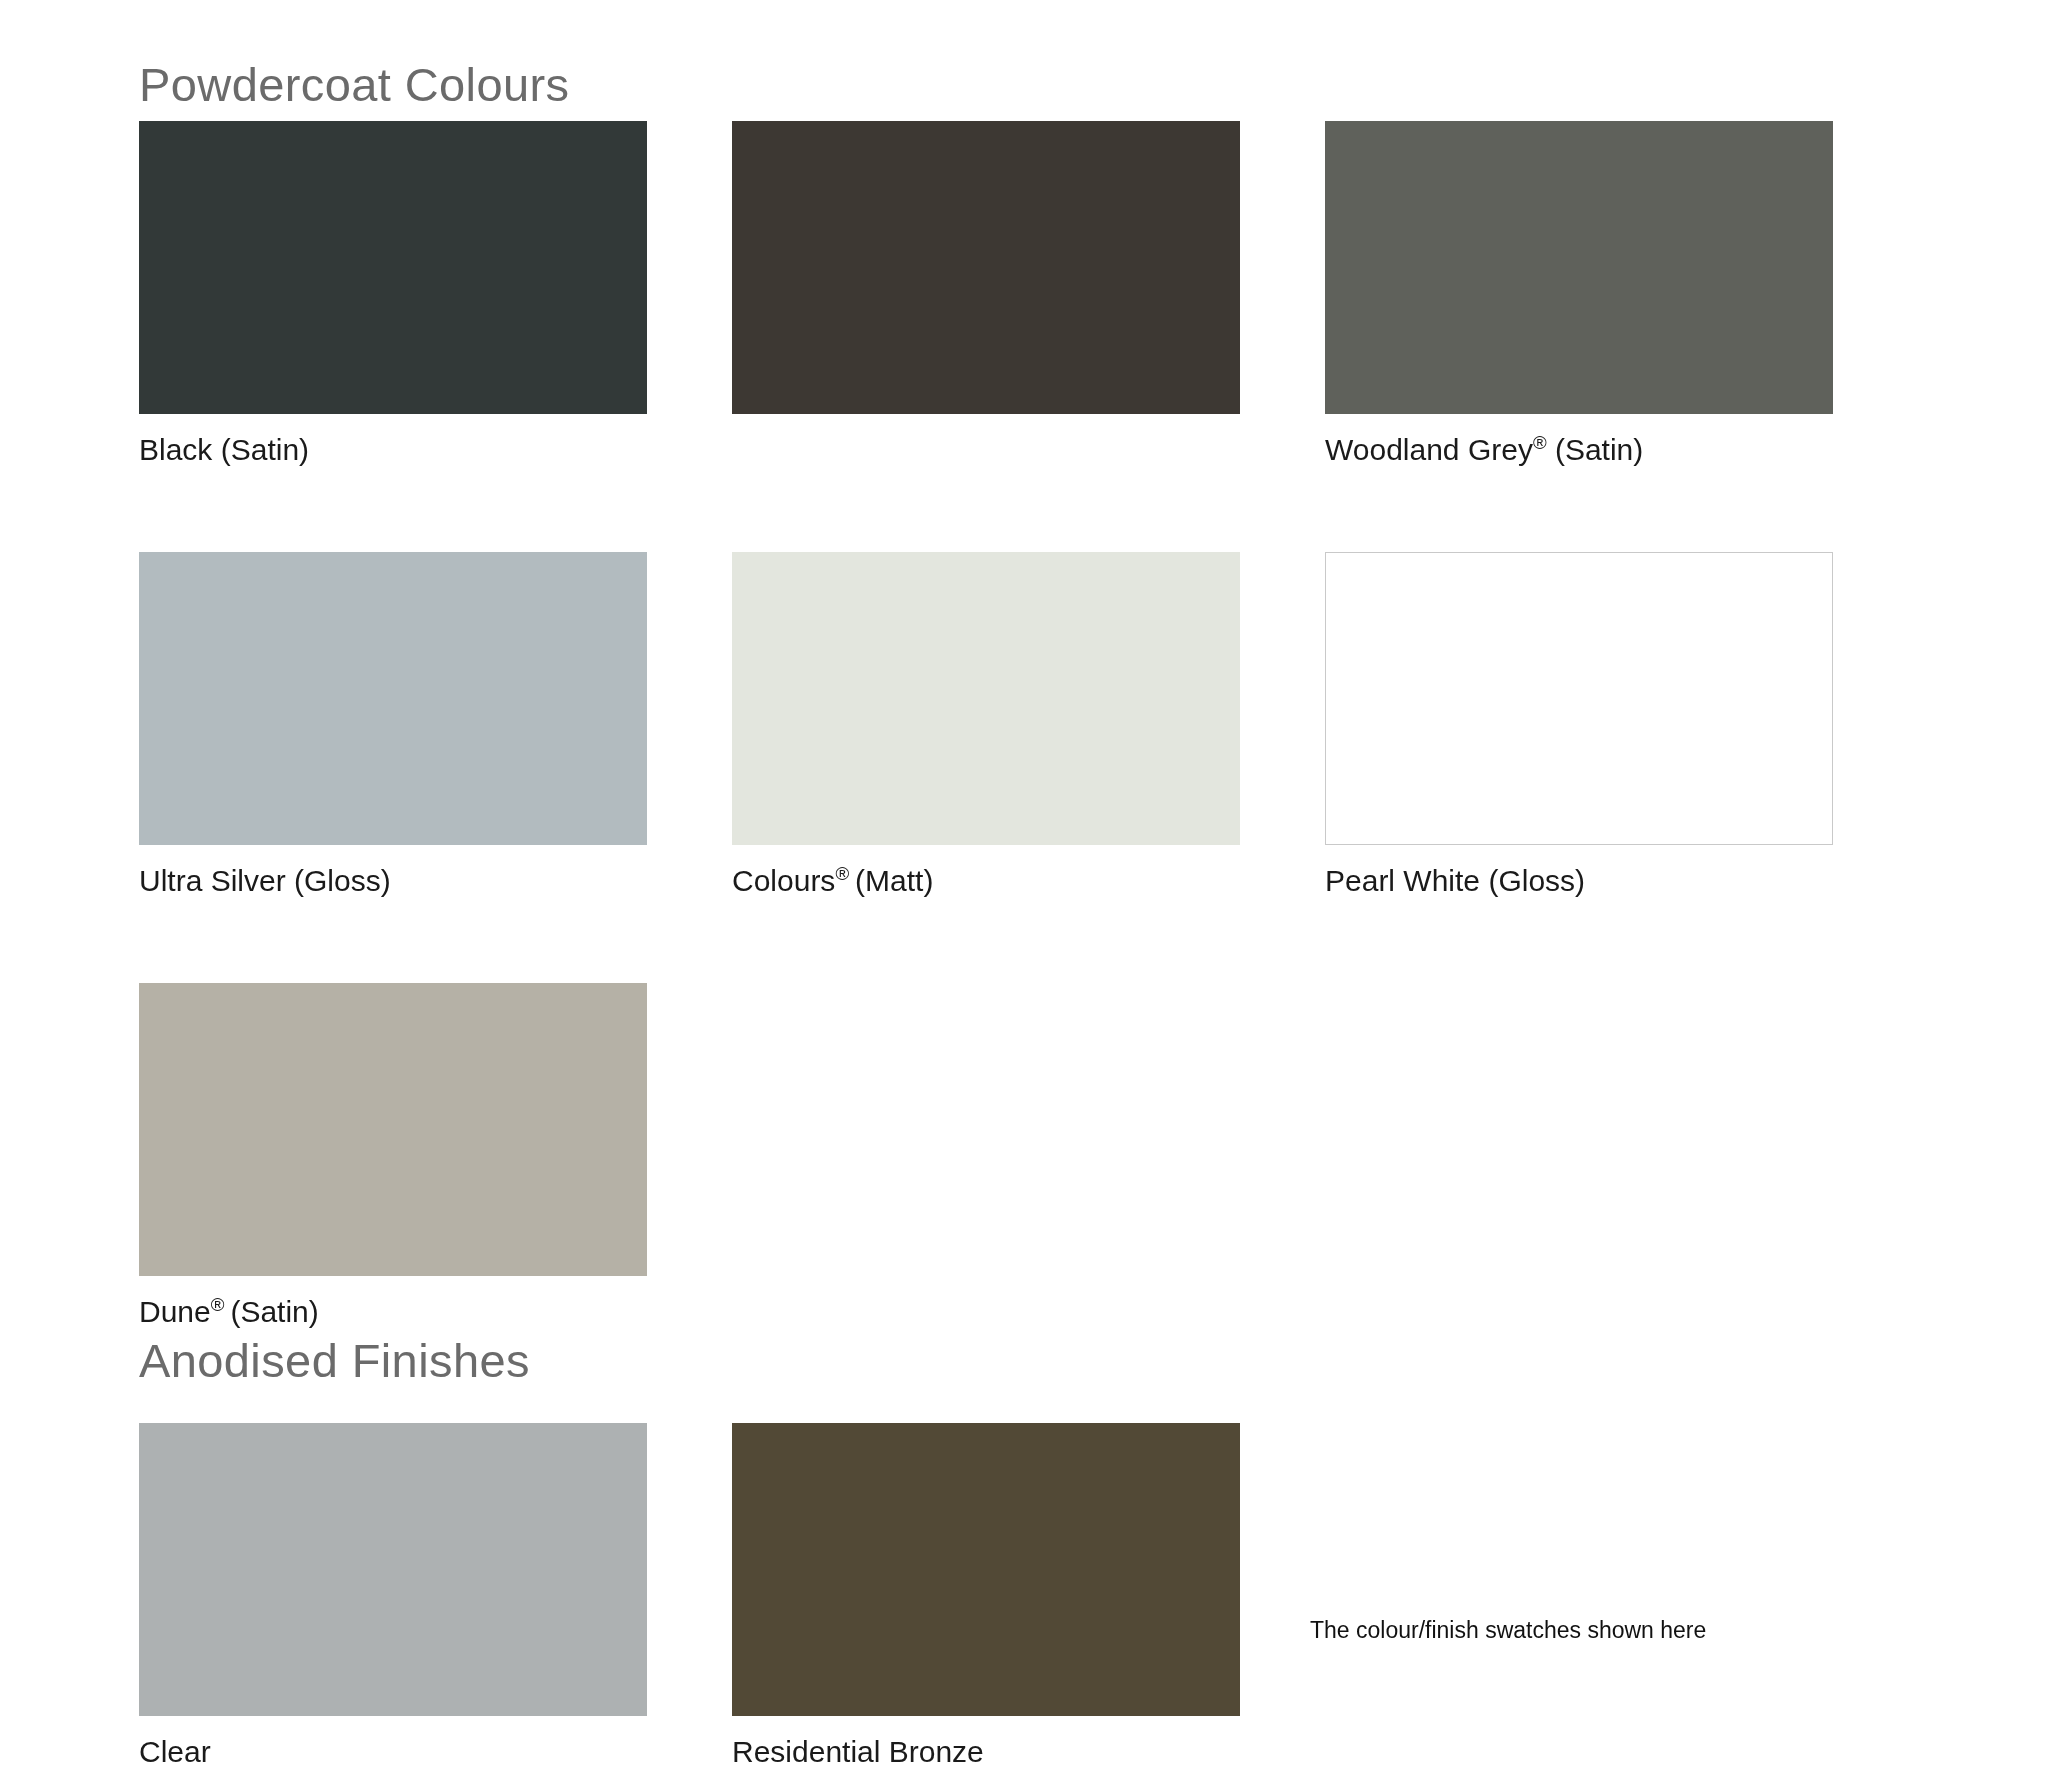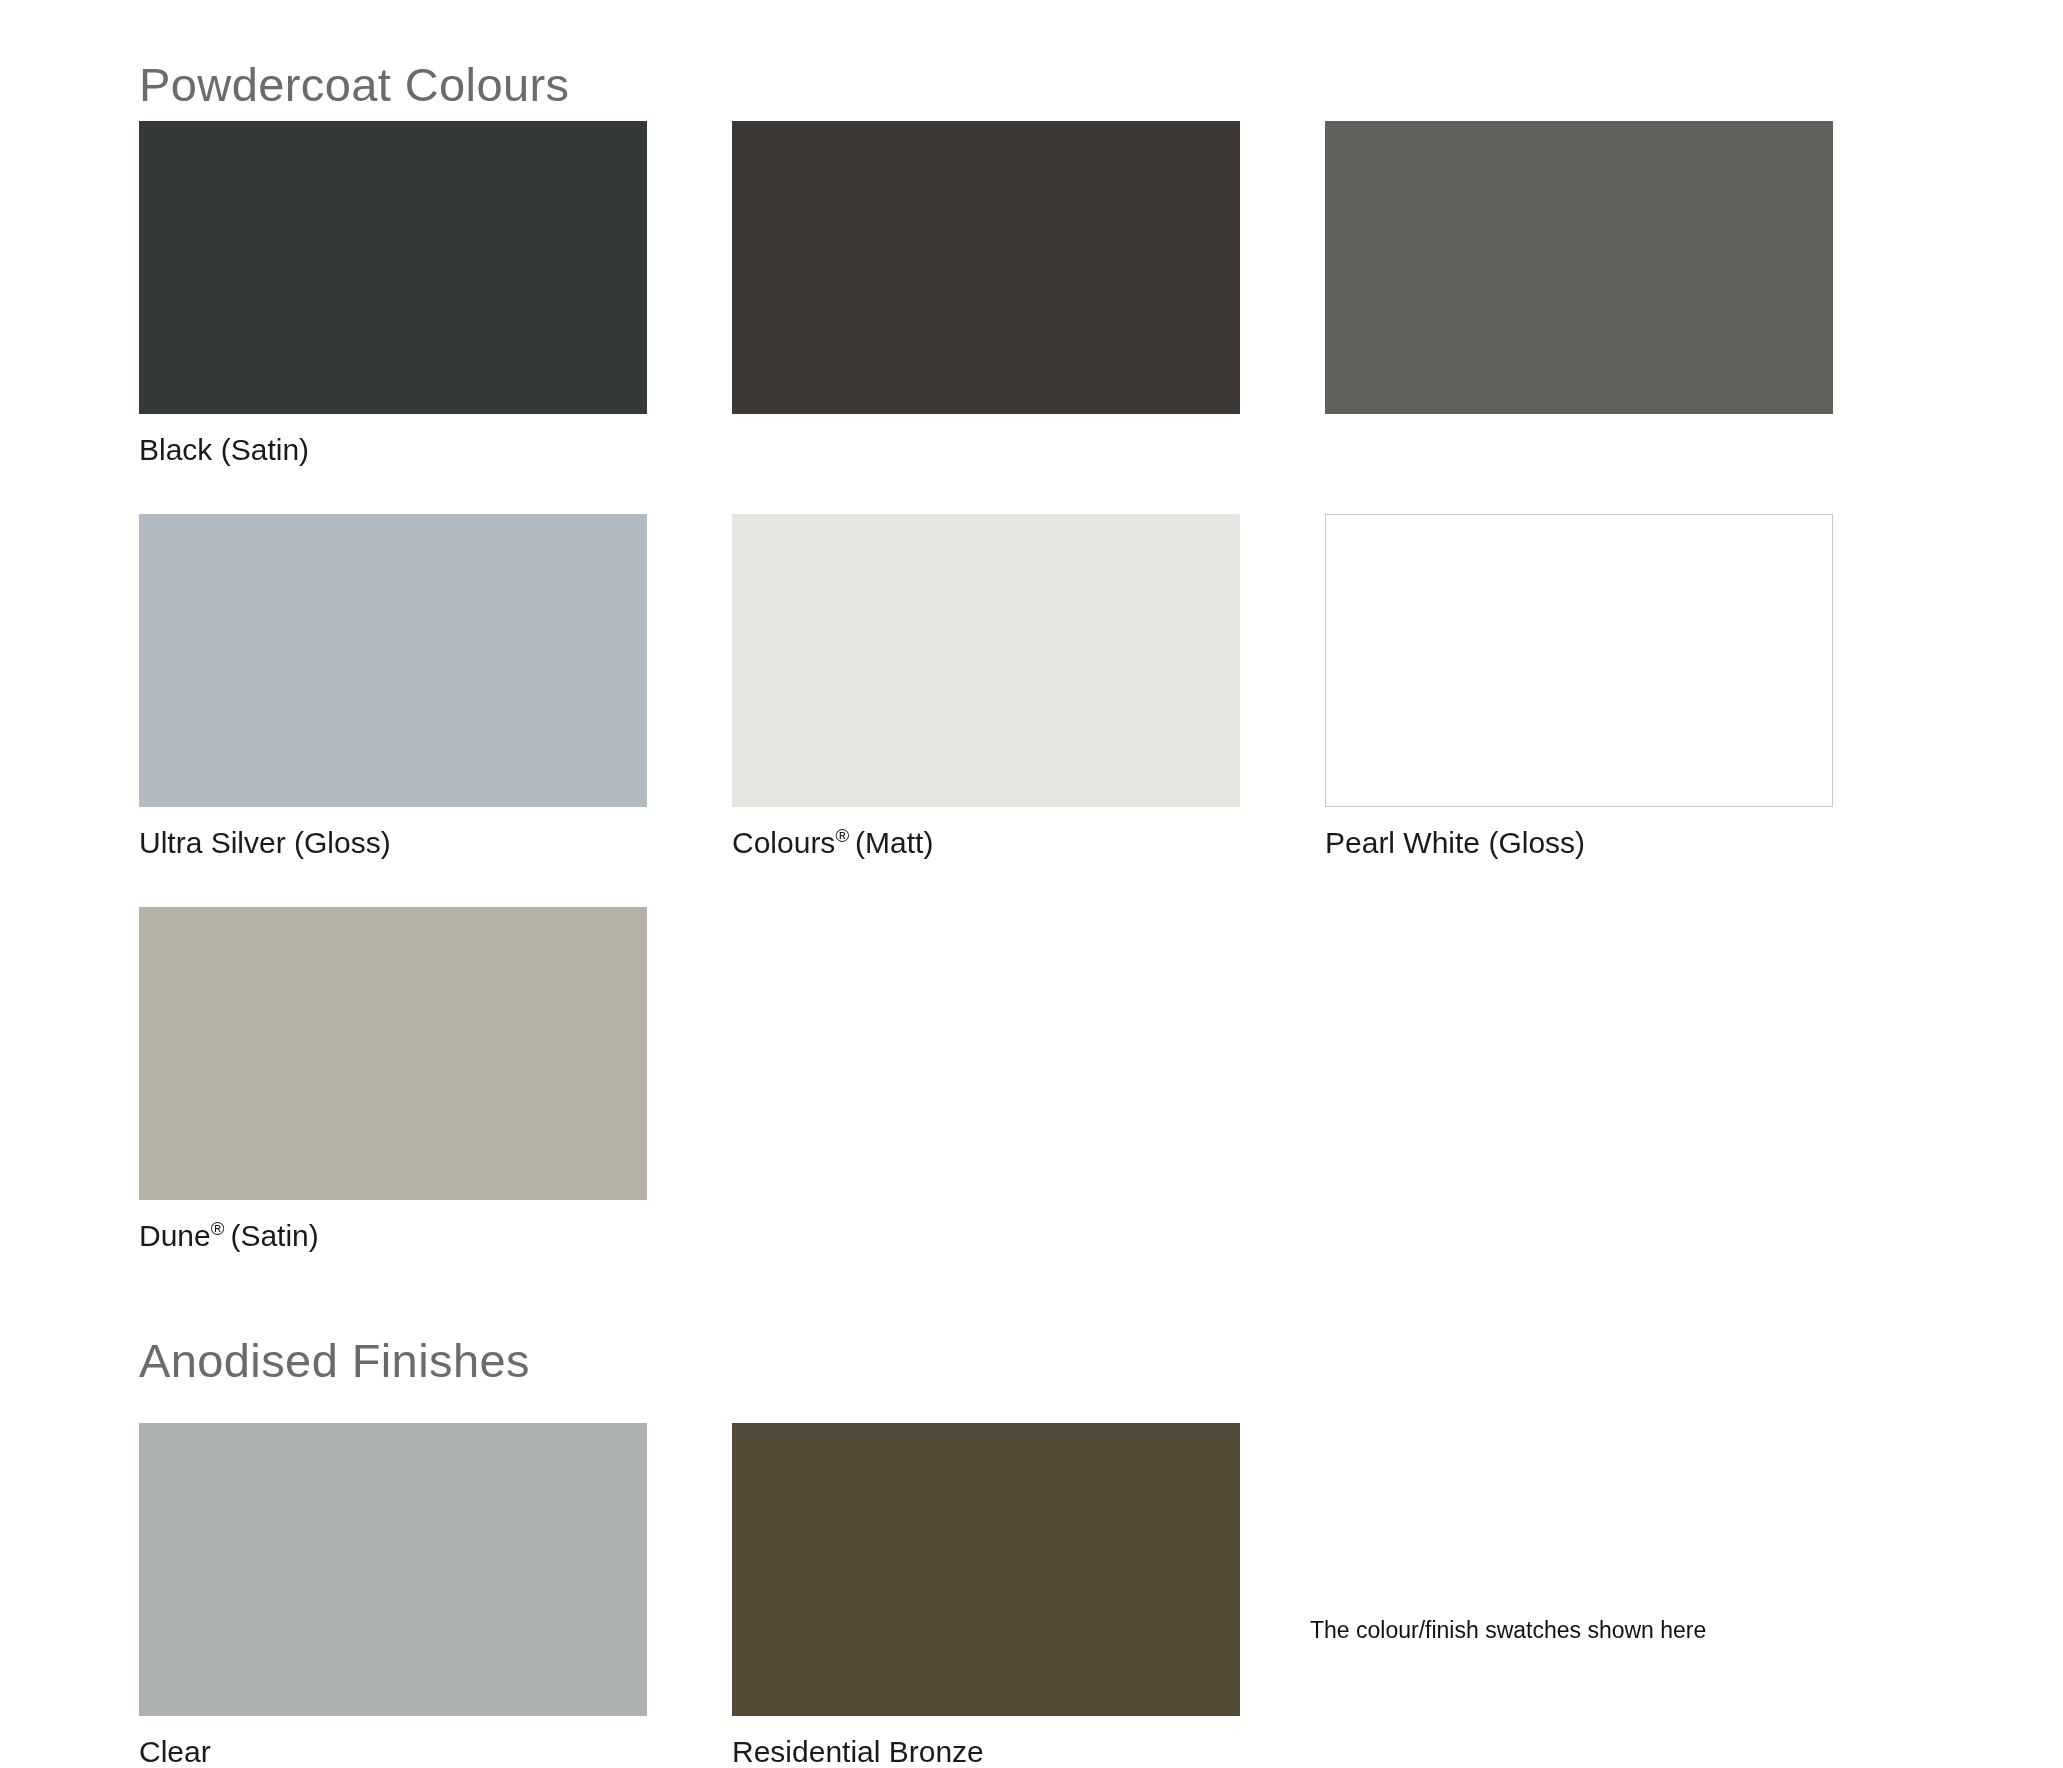--- a/index.html
+++ b/index.html
@@ -39,21 +39,21 @@
 
   
   .swatch-grid {
     position: absolute;
     left: 139px;
     width: 1822px;
     display: grid;
     grid-template-columns: 508px 508px 508px;
     column-gap: 85px;
   }
-  #grid-powdercoat { top: 121px;  row-gap: 46px; }
+  #grid-powdercoat { top: 121px;  row-gap: 84px; }
   #grid-anodised   { top: 1423px; row-gap: 102px; }
 
   .swatch-cell {
     width: 508px;
   }
 
   .swatch-chip {
     width: 508px;
     height: 293px;
     box-sizing: border-box;
@@ -100,20 +100,21 @@
   <div class="swatch-grid" id="grid-powdercoat">
       <div class="swatch-cell">
         <div class="swatch-chip" style="background-color: rgb(50, 57, 56);"></div>
         <div class="swatch-label"><span>Black</span> <span>(Satin)</span></div>
       </div>
       <div class="swatch-cell">
         <div class="swatch-chip" style="background-color: rgb(61, 56, 51);"></div>
       </div>
       <div class="swatch-cell">
         <div class="swatch-chip" style="background-color: rgb(95, 97, 91);"></div>
+        <div class="swatch-label"><span>Woodland Grey</span><span class="reg">®</span> <span>(Satin)</span></div>
       </div>
       <div class="swatch-cell">
         <div class="swatch-chip" style="background-color: rgb(178, 187, 191);"></div>
         <div class="swatch-label"><span>Ultra Silver</span> <span>(Gloss)</span></div>
       </div>
       <div class="swatch-cell">
         <div class="swatch-chip" style="background-color: rgb(227, 230, 222);"></div>
         <div class="swatch-label"><span>Colours</span><span class="reg">®</span> <span>(Matt)</span></div>
       </div>
       <div class="swatch-cell">

